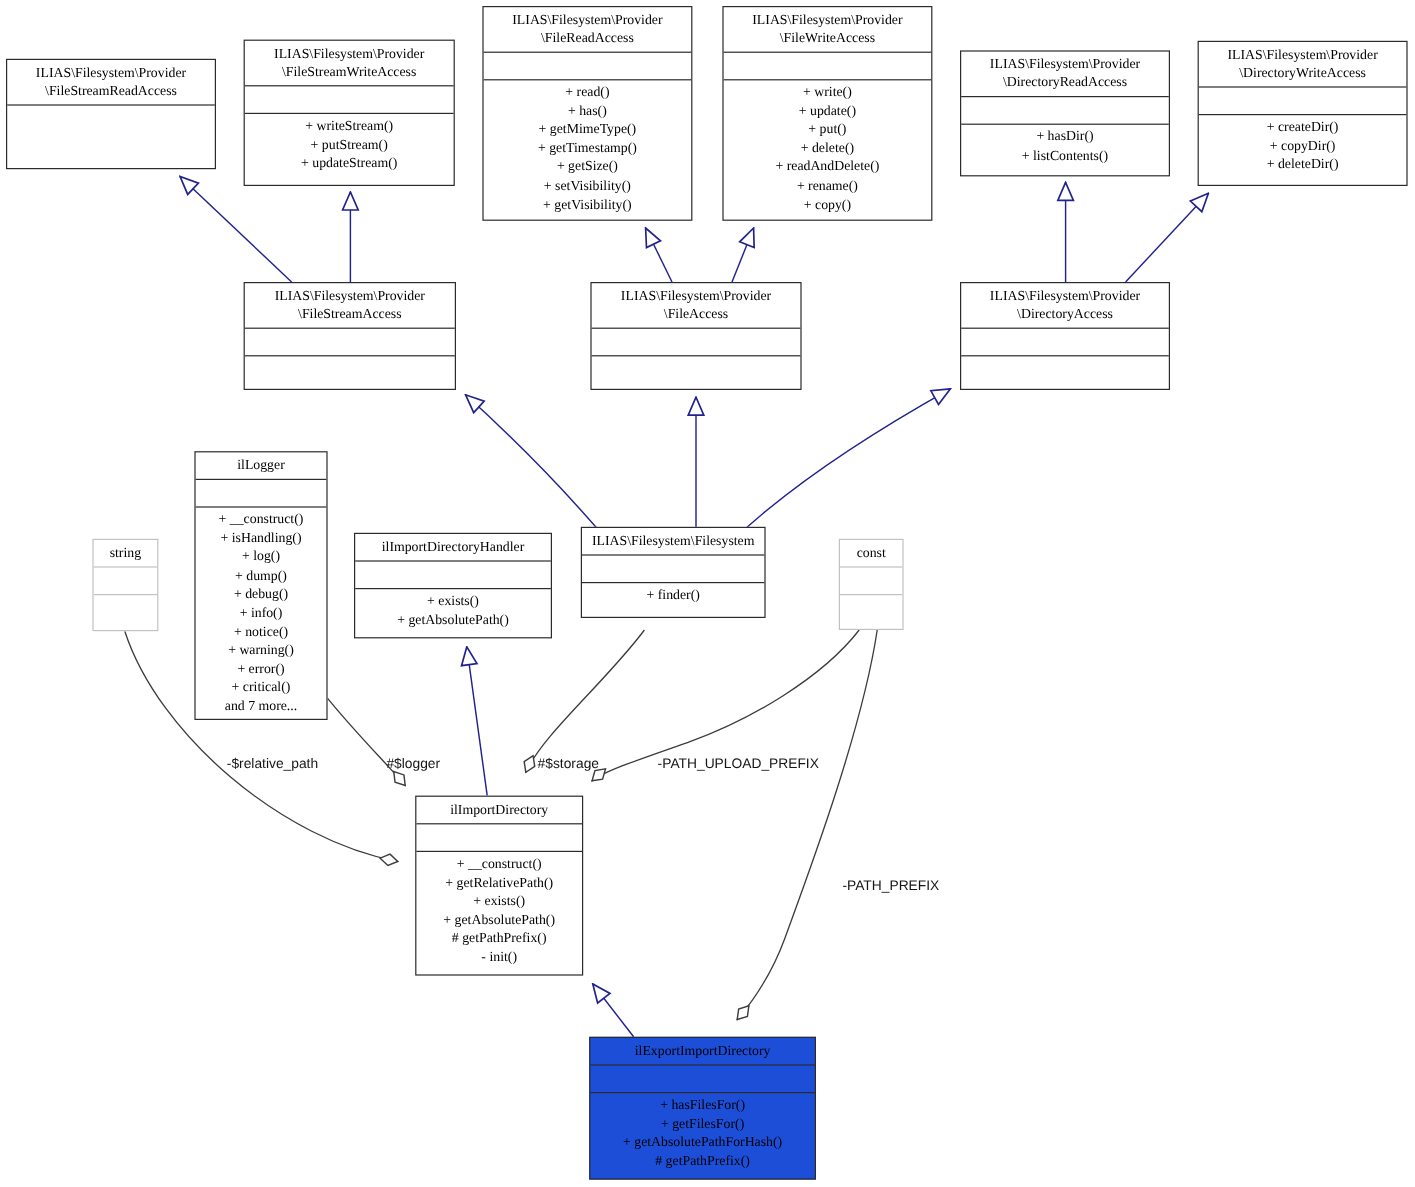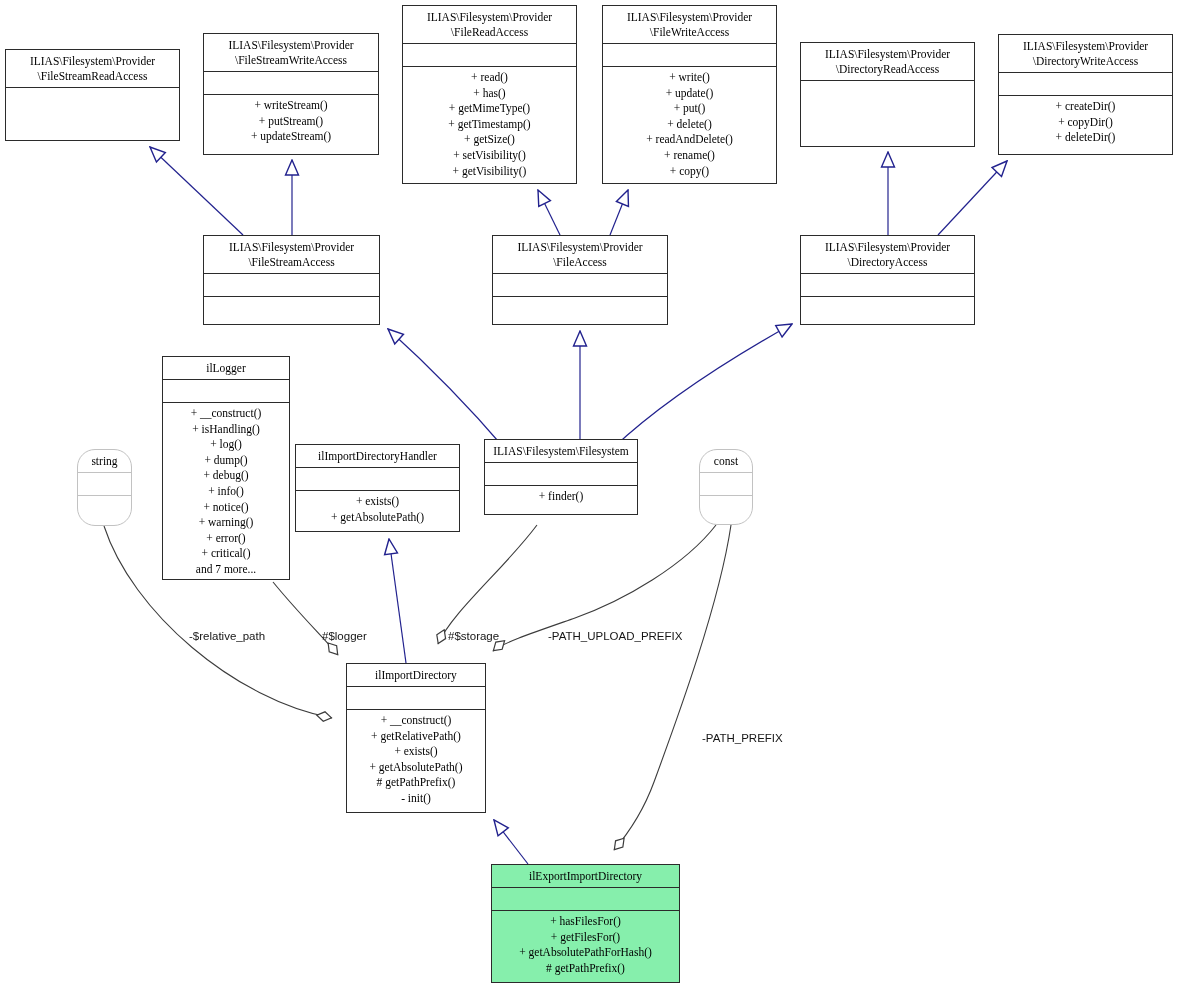--- a/index.html
+++ b/index.html
@@ -34,23 +34,23 @@
     flex:0 0 22px;
   }
   .ubox .m{
     border-top:1.2px solid #2b2b2b;
     padding:3px 6px;
     line-height:15.6px;
     text-align:center;
     flex:1 1 auto;
     overflow:hidden;
   }
-  .ubox.builtin{border-color:#c2c2c2;border-radius:18px;}
+  .ubox.builtin{border-color:#c2c2c2;}
   .ubox.builtin .a,.ubox.builtin .m{border-color:#c2c2c2;}
-  .ubox.focus{background:#86efac;border-width:1.6px;}
+  .ubox.focus{background:#1d4ed8;border-width:1.6px;}
   text.elabel{
     font-family:"Liberation Sans", sans-serif;
     font-size:11.5px;
     fill:#151515;
   }
 </style>
 </head>
 <body>
 
 <div id="canvas">
@@ -144,20 +144,24 @@
       <div>+ copy()</div>
     </div>
   </div>
 
   <div class="ubox" style="left:800px;top:42px;width:175px;height:105px">
     <div class="t">
       <div>ILIAS\Filesystem\Provider</div>
       <div>\DirectoryReadAccess</div>
     </div>
     <div class="a"></div>
+    <div class="m">
+      <div>+ hasDir()</div>
+      <div>+ listContents()</div>
+    </div>
   </div>
 
   <div class="ubox" style="left:998px;top:34px;width:175px;height:121px">
     <div class="t">
       <div>ILIAS\Filesystem\Provider</div>
       <div>\DirectoryWriteAccess</div>
     </div>
     <div class="a"></div>
     <div class="m">
       <div>+ createDir()</div>
@@ -186,21 +190,21 @@
 
   <div class="ubox" style="left:800px;top:235px;width:175px;height:90px">
     <div class="t">
       <div>ILIAS\Filesystem\Provider</div>
       <div>\DirectoryAccess</div>
     </div>
     <div class="a"></div>
     <div class="m"></div>
   </div>
 
-  <div class="ubox" style="left:162px;top:356px;width:128px;height:224px">
+  <div class="ubox" style="left:162px;top:376px;width:111px;height:224px">
     <div class="t">
       <div>ilLogger</div>
     </div>
     <div class="a"></div>
     <div class="m">
       <div>+ __construct()</div>
       <div>+ isHandling()</div>
       <div>+ log()</div>
       <div>+ dump()</div>
       <div>+ debug()</div>

